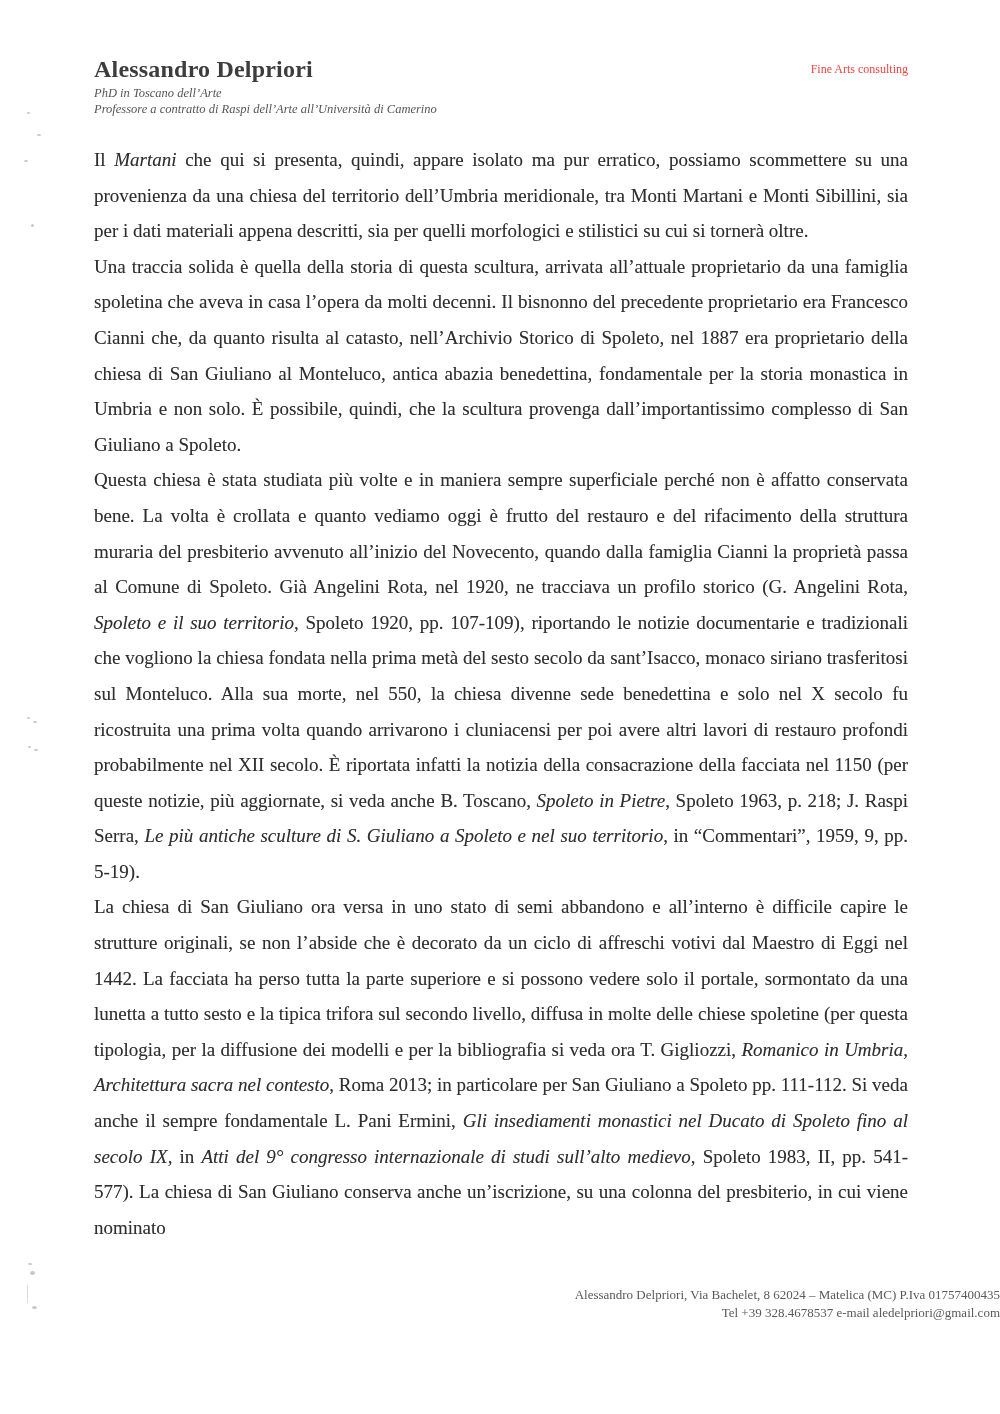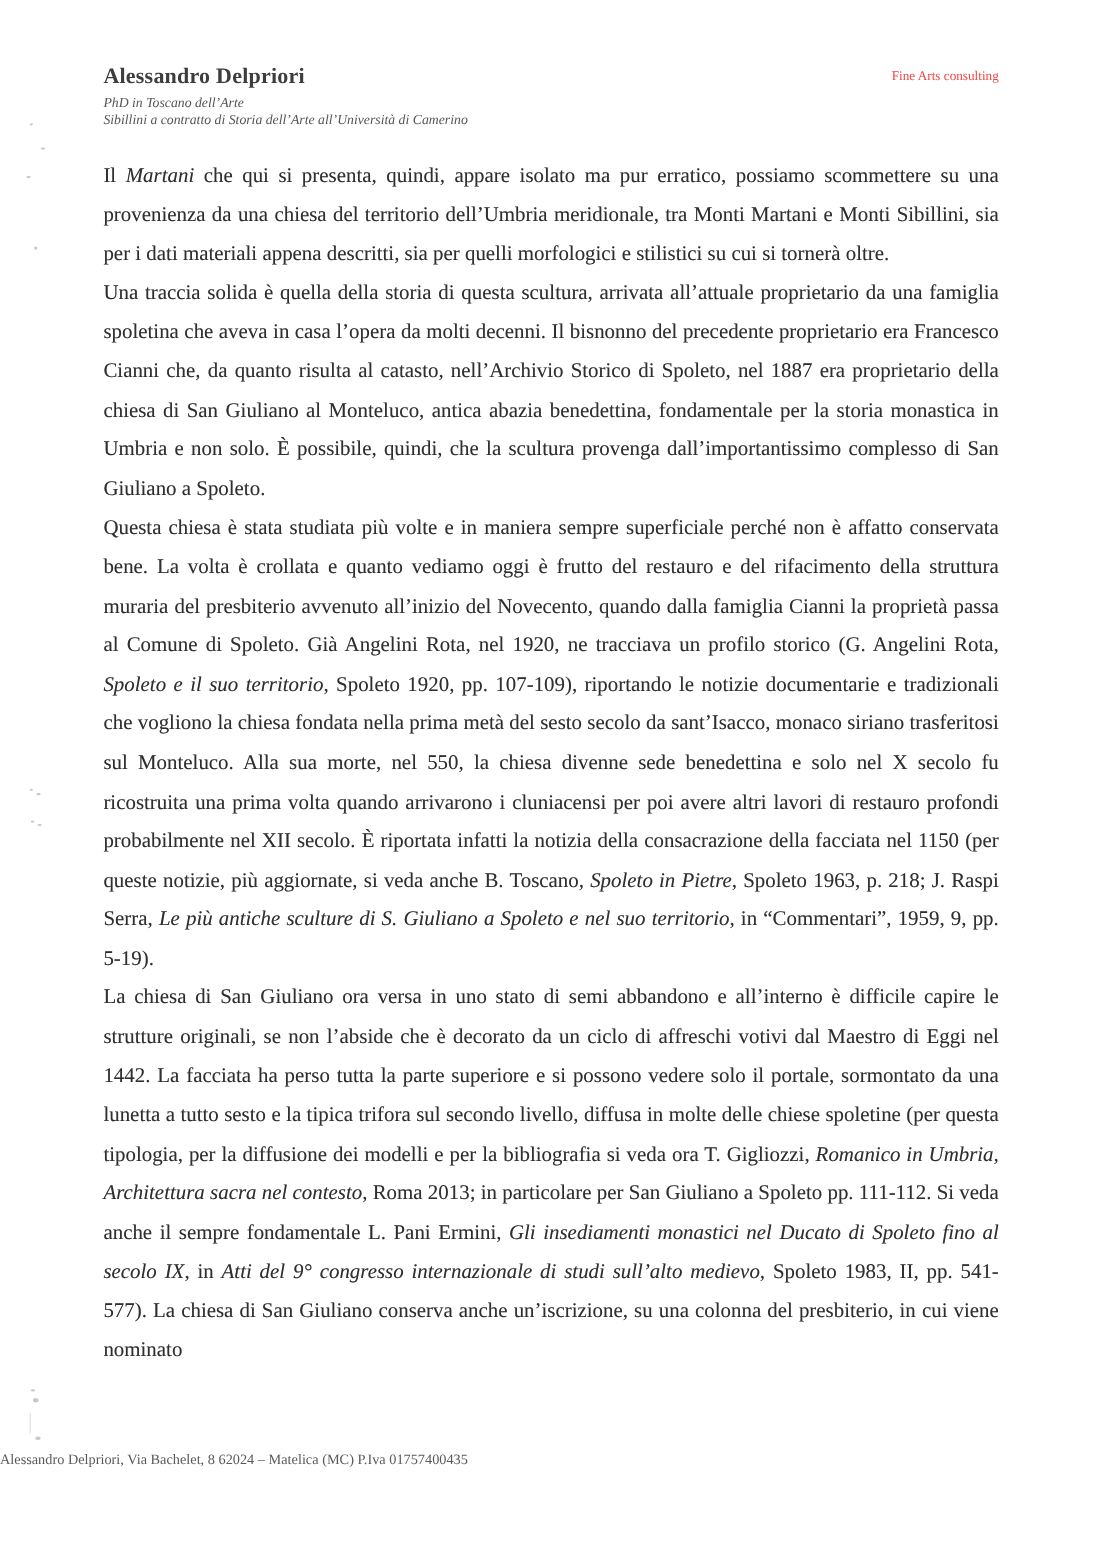--- a/index.html
+++ b/index.html
@@ -18,21 +18,21 @@
     top:56px;
     left:94px;
     right:92px;
   }
   .header-row{
     display:flex;
     justify-content:space-between;
     align-items:flex-start;
   }
   .name{
-    font-size:20px;
+    font-size:24px;
     font-weight:bold;
     color:#3d3d3d;
     letter-spacing:0.2px;
     line-height:26px;
   }
   .tagline{
     font-size:12px;
     color:#ef4444;
     padding-top:6px;
   }
@@ -57,24 +57,24 @@
     font-size:19px;
     line-height:35.6px;
     text-align:justify;
     color:#2f2f2f;
     text-shadow:0 0 0.5px rgba(47,47,47,0.35);
   }
   .para i{font-style:italic;}
   
   .footer{
     position:absolute;
-    top:1318px;
+    top:1286px;
     left:0;
     width:100%;
-    text-align:left;
+    text-align:right;
     font-family:Liberation Serif, serif;
   }
   .footer-line{
     font-size:13px;
     color:#595959;
     line-height:18px;
   }
   
   .speck{
     position:absolute;
@@ -90,33 +90,34 @@
 
   <div class="header">
     <div class="header-row">
       <div>
         <div class="name">Alessandro Delpriori</div>
       </div>
       <div class="tagline">Fine Arts consulting</div>
     </div>
     <div class="credentials">
       <div class="credential-line">PhD in Toscano dell’Arte</div>
-      <div class="credential-line">Sibillini a contratto di Storia dell’Arte all’Università di Camerino</div>
+      <div class="credential-line">Professore a contratto di Raspi dell’Arte all’Università di Camerino</div>
     </div>
   </div>
 
   <div class="body-text">
       <p class="para"><span>Il </span><i>Martani</i><span> che qui si presenta, quindi, appare isolato ma pur erratico, possiamo scommettere su una provenienza da una chiesa del territorio dell’Umbria meridionale, tra Monti Martani e Monti Sibillini, sia per i dati materiali appena descritti, sia per quelli morfologici e stilistici su cui si tornerà oltre.</span></p>
       <p class="para"><span>Una traccia solida è quella della storia di questa scultura, arrivata all’attuale proprietario da una famiglia spoletina che aveva in casa l’opera da molti decenni. Il bisnonno del precedente proprietario era Francesco Cianni che, da quanto risulta al catasto, nell’Archivio Storico di Spoleto, nel 1887 era proprietario della chiesa di San Giuliano al Monteluco, antica abazia benedettina, fondamentale per la storia monastica in Umbria e non solo. È possibile, quindi, che la scultura provenga dall’importantissimo complesso di San Giuliano a Spoleto.</span></p>
       <p class="para"><span>Questa chiesa è stata studiata più volte e in maniera sempre superficiale perché non è affatto conservata bene. La volta è crollata e quanto vediamo oggi è frutto del restauro e del rifacimento della struttura muraria del presbiterio avvenuto all’inizio del Novecento, quando dalla famiglia Cianni la proprietà passa al Comune di Spoleto. Già Angelini Rota, nel 1920, ne tracciava un profilo storico (G. Angelini Rota, </span><i>Spoleto e il suo territorio</i><span>, Spoleto 1920, pp. 107-109), riportando le notizie documentarie e tradizionali che vogliono la chiesa fondata nella prima metà del sesto secolo da sant’Isacco, monaco siriano trasferitosi sul Monteluco. Alla sua morte, nel 550, la chiesa divenne sede benedettina e solo nel X secolo fu ricostruita una prima volta quando arrivarono i cluniacensi per poi avere altri lavori di restauro profondi probabilmente nel XII secolo. È riportata infatti la notizia della consacrazione della facciata nel 1150 (per queste notizie, più aggiornate, si veda anche B. Toscano, </span><i>Spoleto in Pietre</i><span>, Spoleto 1963, p. 218; J. Raspi Serra, </span><i>Le più antiche sculture di S. Giuliano a Spoleto e nel suo territorio</i><span>, in “Commentari”, 1959, 9, pp. 5-19).</span></p>
       <p class="para"><span>La chiesa di San Giuliano ora versa in uno stato di semi abbandono e all’interno è difficile capire le strutture originali, se non l’abside che è decorato da un ciclo di affreschi votivi dal Maestro di Eggi nel 1442. La facciata ha perso tutta la parte superiore e si possono vedere solo il portale, sormontato da una lunetta a tutto sesto e la tipica trifora sul secondo livello, diffusa in molte delle chiese spoletine (per questa tipologia, per la diffusione dei modelli e per la bibliografia si veda ora T. Gigliozzi, </span><i>Romanico in Umbria, Architettura sacra nel contesto</i><span>, Roma 2013; in particolare per San Giuliano a Spoleto pp. 111-112. Si veda anche il sempre fondamentale L. Pani Ermini, </span><i>Gli insediamenti monastici nel Ducato di Spoleto fino al secolo IX</i><span>, in </span><i>Atti del 9° congresso internazionale di studi sull’alto medievo</i><span>, Spoleto 1983, II, pp. 541-577). La chiesa di San Giuliano conserva anche un’iscrizione, su una colonna del presbiterio, in cui viene nominato</span></p>
     </div>
 
   <div class="footer">
     <div class="footer-line">Alessandro Delpriori, Via Bachelet, 8 62024 – Matelica (MC) P.Iva 01757400435</div>
+    <div class="footer-line">Tel +39 328.4678537 e-mail aledelpriori@gmail.com</div>
   </div>
 
   <div class="speck" style="left:27px;top:112px;width:3px;height:2px;"></div>
   <div class="speck" style="left:37px;top:134px;width:4px;height:2px;"></div>
   <div class="speck" style="left:24px;top:160px;width:4px;height:2px;"></div>
   <div class="speck" style="left:31px;top:224px;width:3px;height:3px;"></div>
   <div class="speck" style="left:27px;top:717px;width:3px;height:2px;"></div>
   <div class="speck" style="left:33px;top:721px;width:4px;height:2px;"></div>
   <div class="speck" style="left:28px;top:746px;width:3px;height:2px;"></div>
   <div class="speck" style="left:34px;top:749px;width:4px;height:2px;"></div>

